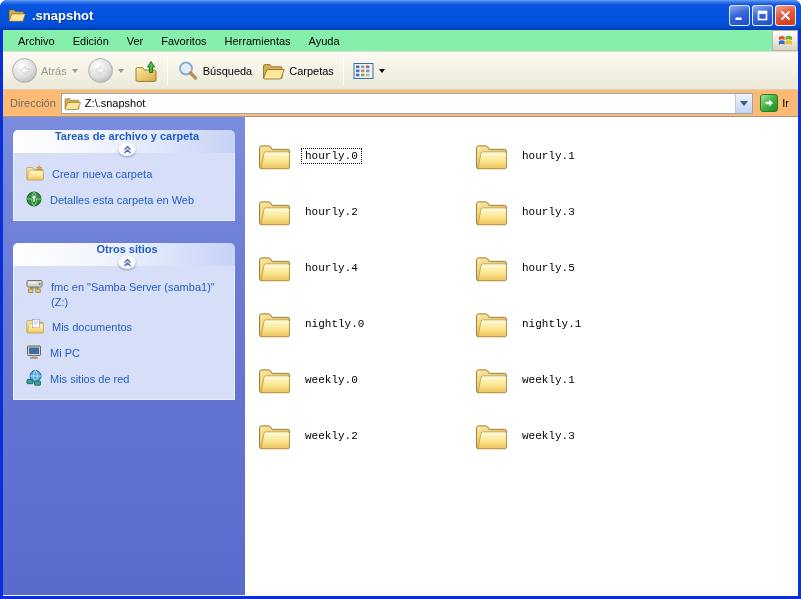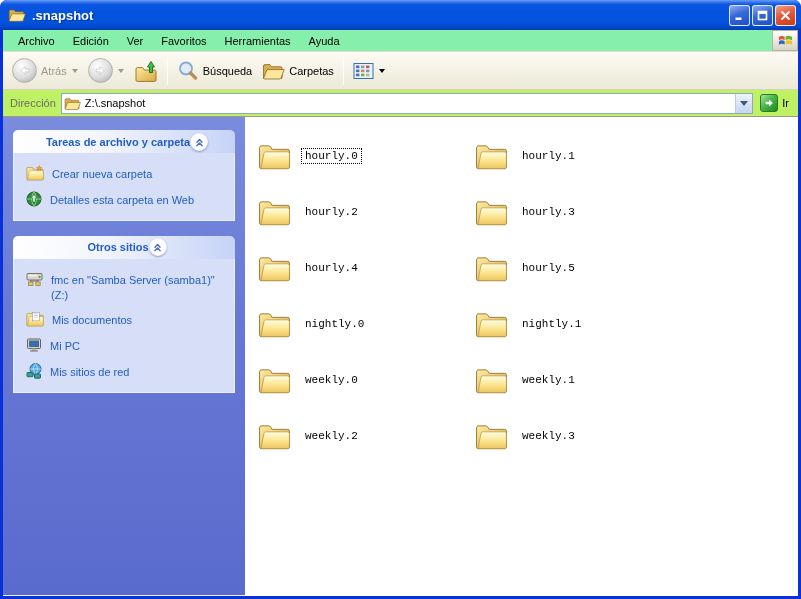--- a/index.html
+++ b/index.html
@@ -38,47 +38,47 @@
   .tbtn.disabled .lbl { color:#9a9a91; }
   .nav-circle { width:25px; height:25px; border-radius:50%;
     background:radial-gradient(circle at 38% 30%,#ffffff 0%,#dcdcdc 55%,#a2a2a2 100%);
     border:1px solid #b2b2b2; display:flex; align-items:center; justify-content:center; }
   .drop-arrow { width:0; height:0; border-left:3.5px solid transparent; border-right:3.5px solid transparent;
     border-top:4px solid #9a9a91; margin-left:1px; }
   .drop-arrow.dark { border-top-color:#000; }
   .tsep { width:1px; height:28px; background:#C9C5B2; margin:0 4px; border-right:1px solid #fff; }
 
   
-  .addressbar { height:27px; flex:0 0 auto; background:#bef264; border-bottom:1px solid #a09a84;
+  .addressbar { height:27px; flex:0 0 auto; background:#fdba74; border-bottom:1px solid #a09a84;
     display:flex; align-items:center; padding:0 4px 0 7px; gap:5px; }
   .addr-label { color:#6f6d64; }
   .addr-combo { flex:1; height:21px; background:#fff; border:1px solid #91a7c0;
     display:flex; align-items:center; padding-left:2px; }
   .addr-text { margin-left:4px; flex:1; color:#000; }
   .combo-drop { width:17px; height:19px; background:linear-gradient(180deg,#eef4fd,#c6d6f0);
     border-left:1px solid #b9cbe4; display:flex; align-items:center; justify-content:center; cursor:pointer; }
   .combo-drop .cchev { width:0; height:0; border-left:4px solid transparent; border-right:4px solid transparent;
     border-top:5px solid #3b5a82; }
   .go-btn { display:flex; align-items:center; gap:4px; padding:1px 5px 1px 2px; cursor:pointer; }
   .go-square { width:18px; height:18px; border-radius:3px; border:1px solid #2a7a2a;
     background:linear-gradient(135deg,#a8e8a0 0%,#49b849 45%,#1c8a1c 100%);
     display:flex; align-items:center; justify-content:center; }
   .go-text { color:#000; }
 
   
   .content-row { flex:1; display:flex; min-height:0; }
   .sidebar { width:242px; flex:0 0 auto; background:linear-gradient(180deg,#7A8CDE 0%,#6677D4 45%,#5A6BCE 100%);
     border-bottom:1px solid #eef1fc; padding-top:13px; overflow:hidden; }
   .panel { margin:0 10px 0 10px; }
-  .panel + .panel { margin-top:15px; }
+  .panel + .panel { margin-top:22px; }
   .panel.detalles { margin-top:23px; }
   .panel-header { height:23px; border-radius:5px 5px 0 0;
     background:linear-gradient(90deg,#ffffff 0%,#f2f5fd 40%,#c6d3f7 100%);
-    display:flex; align-items:center; justify-content:center;
-    padding:0 4px 0 10px; cursor:pointer; }
+    display:flex; align-items:center; justify-content:flex-start;
+    padding:0 4px 0 10px; cursor:pointer;flex-direction:column; }
   .panel.detalles .panel-header { border-radius:5px 5px 2px 2px; }
   .panel-title { color:#215DC6; font-weight:bold; }
   .chev-btn { width:18px; height:18px; border-radius:50%; background:#fff;
     border:1px solid #f0f3fc; box-shadow:0 1px 2px rgba(10,20,90,.35);
     display:flex; align-items:center; justify-content:center; cursor:pointer; }
   .panel-body { background:#D6DFF7; padding:12px 6px 10px 12px;
     border-left:1px solid rgba(255,255,255,.55); border-right:1px solid rgba(255,255,255,.55);
     border-bottom:1px solid rgba(255,255,255,.55); }
   .task-item { display:flex; align-items:flex-start; gap:8px; color:#215DC6; cursor:pointer; margin-bottom:9px; }
   .task-item:last-child { margin-bottom:2px; }

